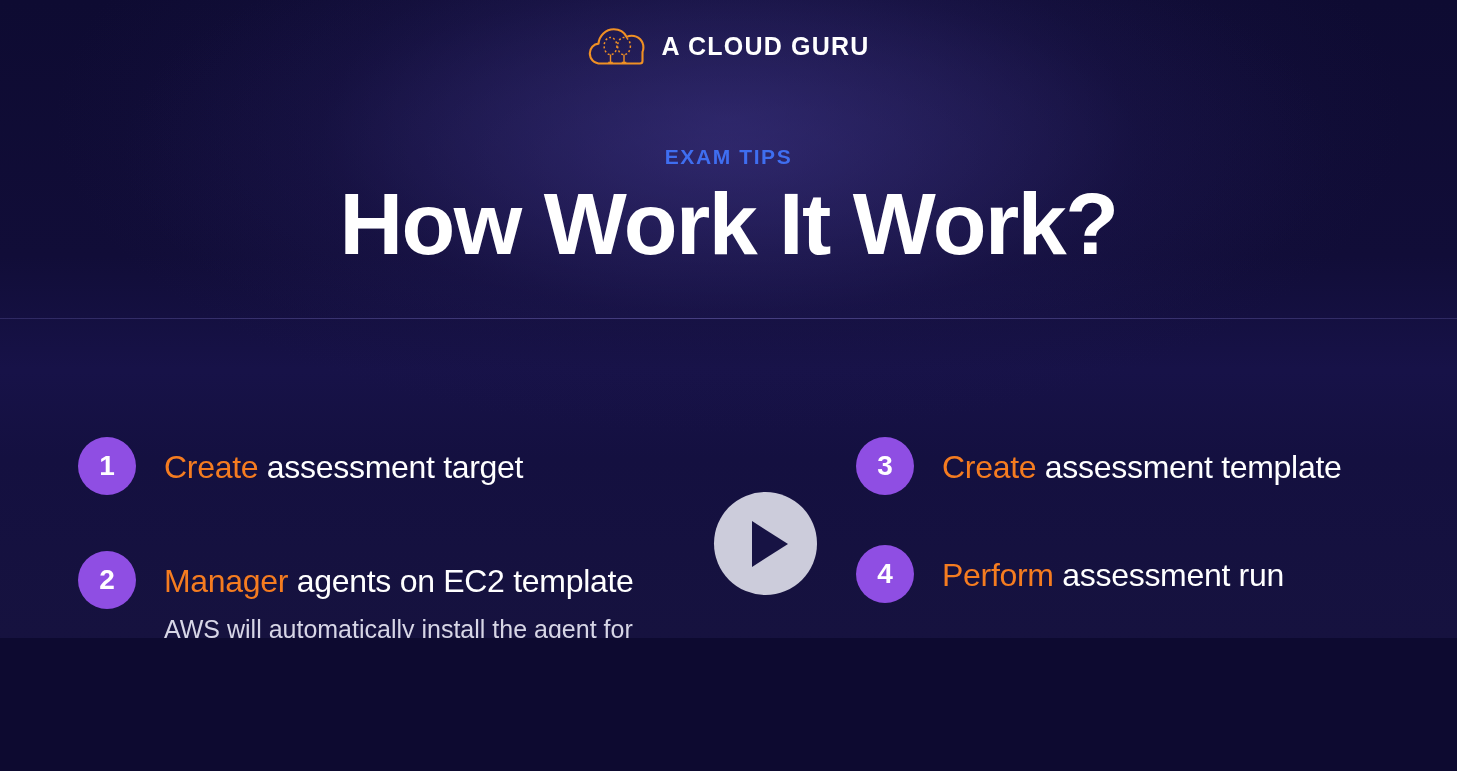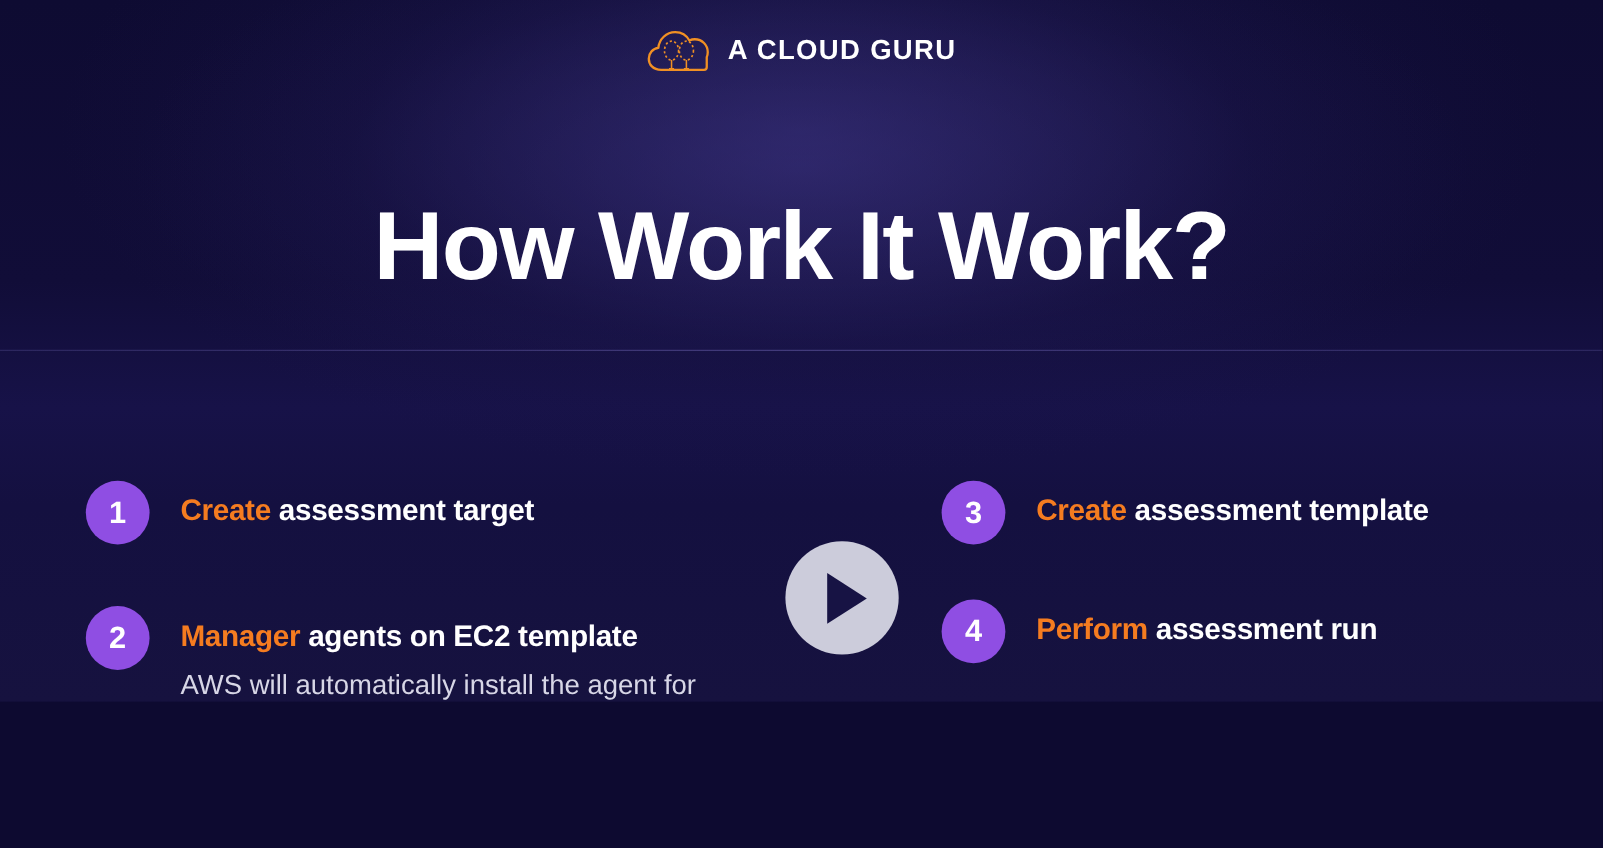--- a/index.html
+++ b/index.html
@@ -122,22 +122,22 @@
     justify-content: center;
     line-height: 1;
   }
 
   .step-body {
     margin-left: 28px;
     padding-top: 12px;
   }
 
   .step-head {
-    font-size: 27px;
-    font-weight: bold;
+    font-size: 32px;
+    font-weight: normal;
     color: #ffffff;
     letter-spacing: -0.3px;
     white-space: nowrap;
     line-height: 1.15;
   }
   .step-head .kw { color: #f57c20; }
 
   .step-sub {
     margin-top: 13px;
     font-size: 25px;
@@ -196,20 +196,21 @@
                  C55.4 24.0 55.1 25.5 54.5 26.9 L54.5 36.0 C54.5 37.4 53.4 38.5 52.0 38.5 Z" fill="none" stroke="#f09024" stroke-width="2.1" stroke-linejoin="round"></path>
         <ellipse cx="22.5" cy="21" rx="6.4" ry="8.6" fill="none" stroke="#f09024" stroke-width="1.5" stroke-dasharray="2 2.2"></ellipse>
         <ellipse cx="36" cy="21" rx="6.4" ry="8.6" fill="none" stroke="#f09024" stroke-width="1.5" stroke-dasharray="2 2.2"></ellipse>
         <path d="M22.5 29.6 L22.5 37.5 M36 29.6 L36 37.5" stroke="#f09024" stroke-width="1.4"></path>
         <path d="M20.2 37.5 L24.8 37.5 M33.7 37.5 L38.3 37.5" stroke="#f09024" stroke-width="1.4"></path>
       </svg>
     </span>
     <span class="brand-name">A CLOUD GURU</span>
   </div>
 
+  <div class="eyebrow">EXAM TIPS</div>
   <h1 class="title">How Work It Work?</h1>
 
   <div class="divider divider-top"></div>
 
   <div class="columns">
 
     <div class="col col-left">
 
       <div class="step s1">
         <div class="badge">1</div>

